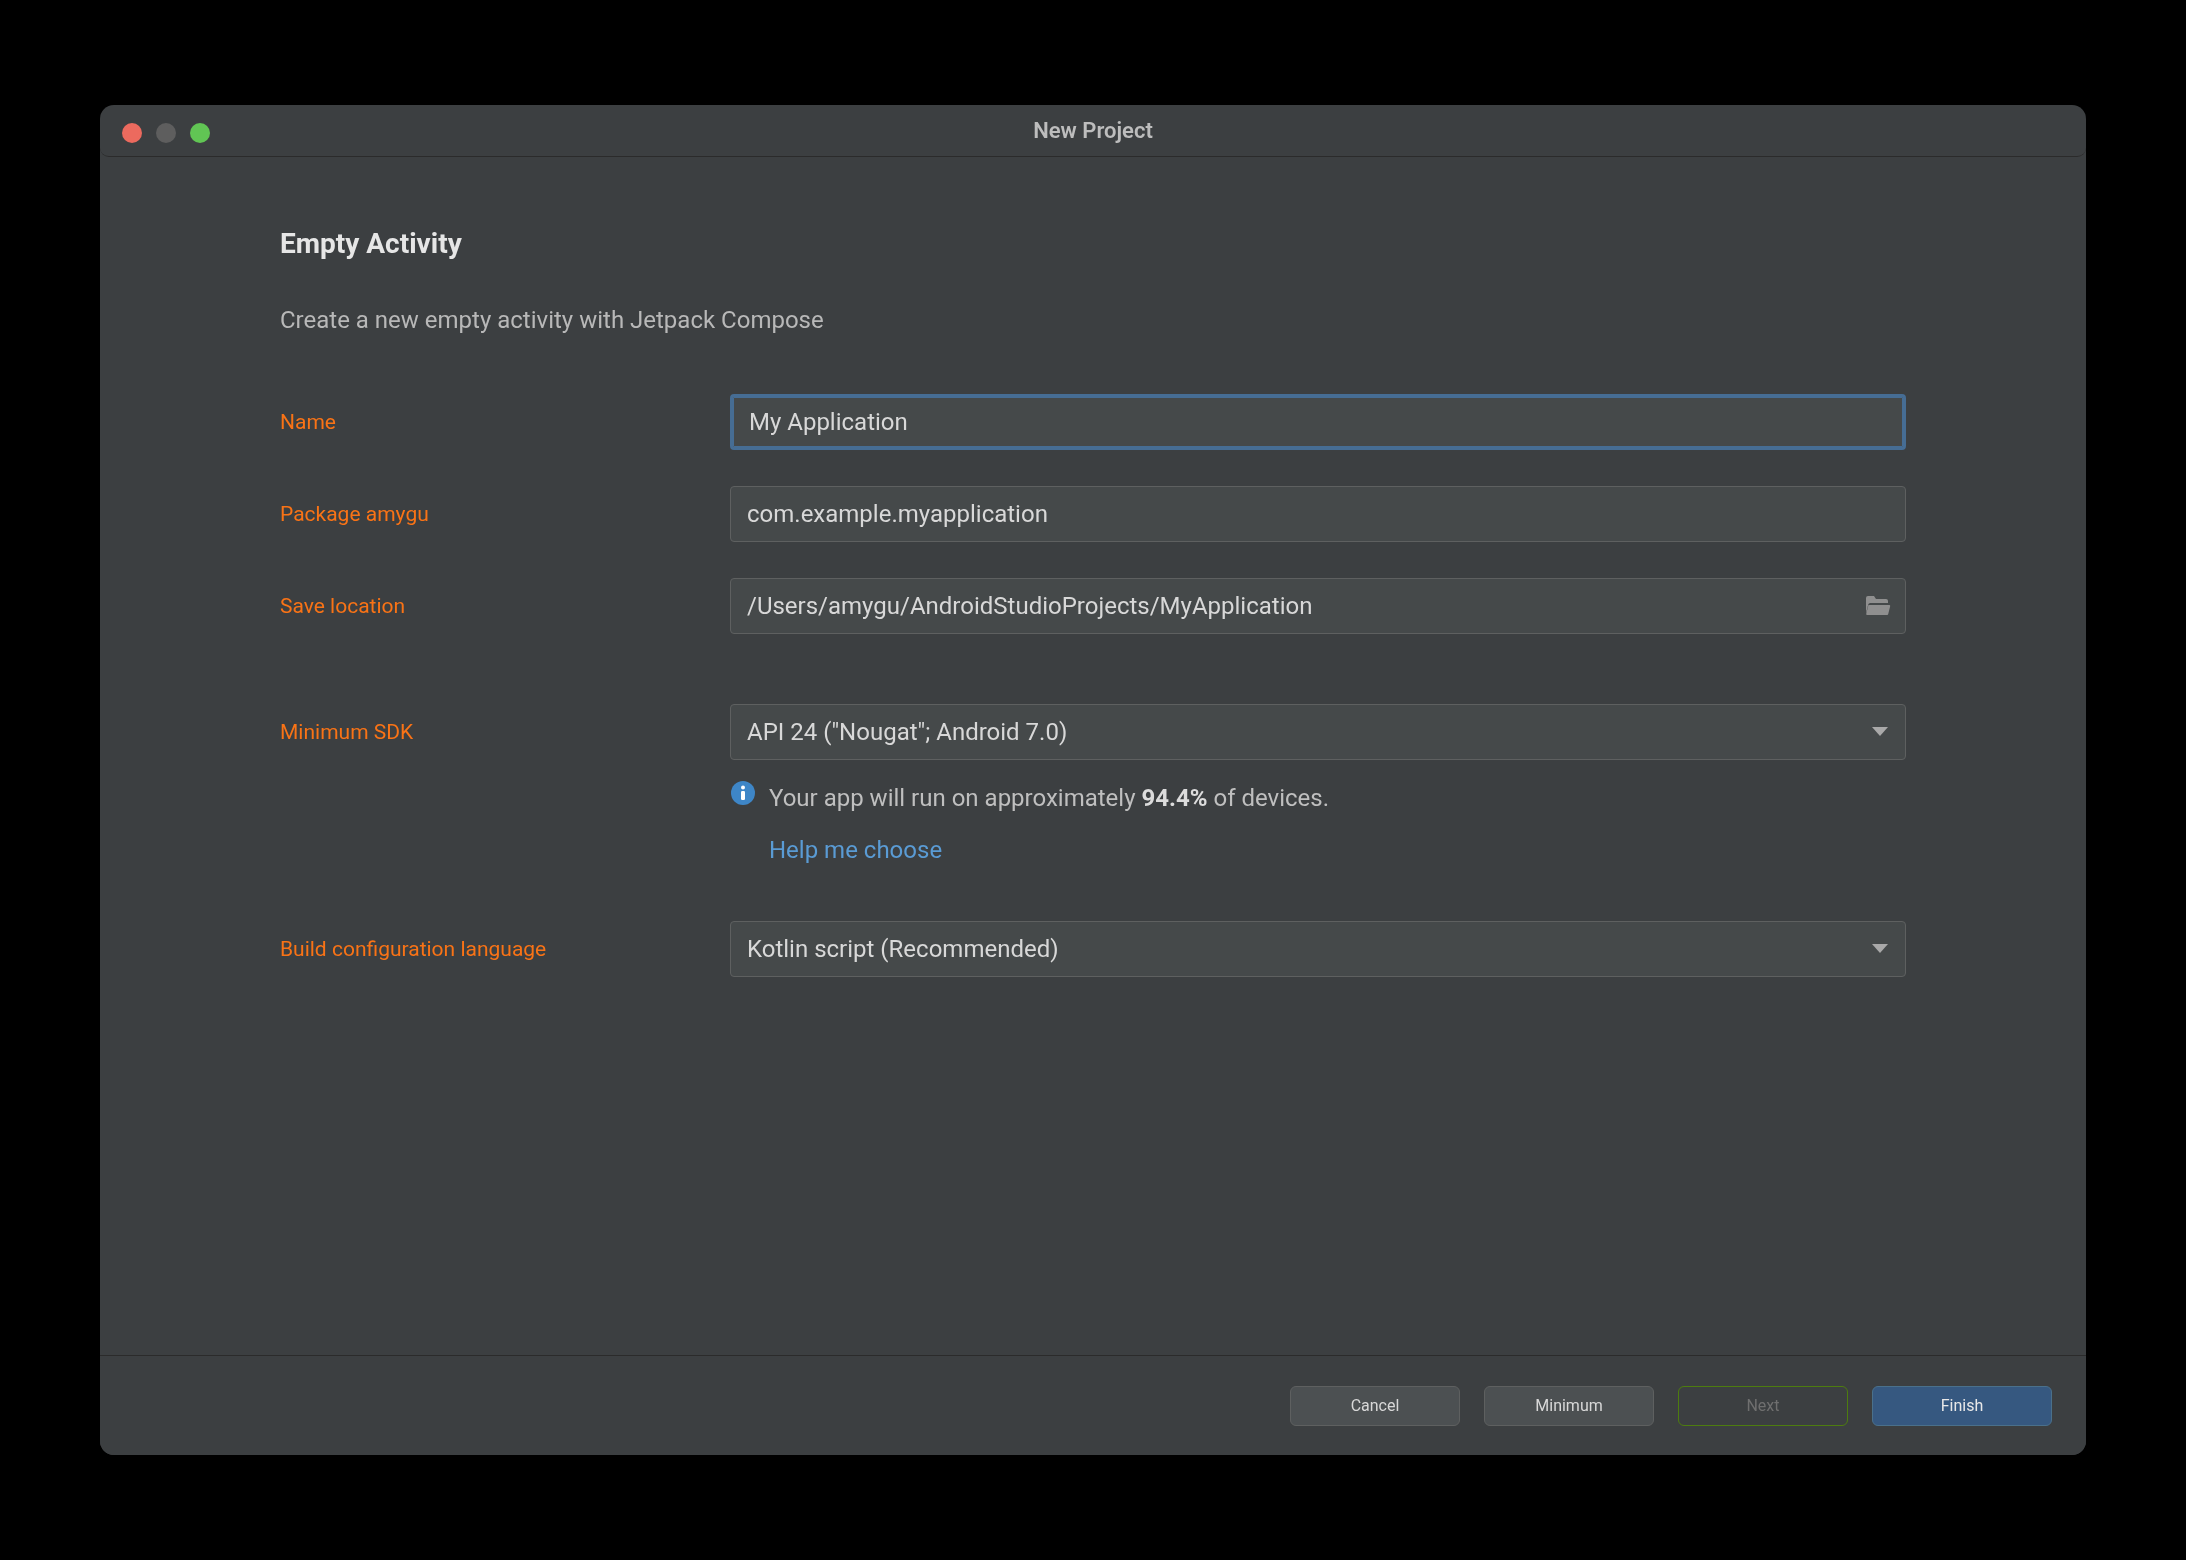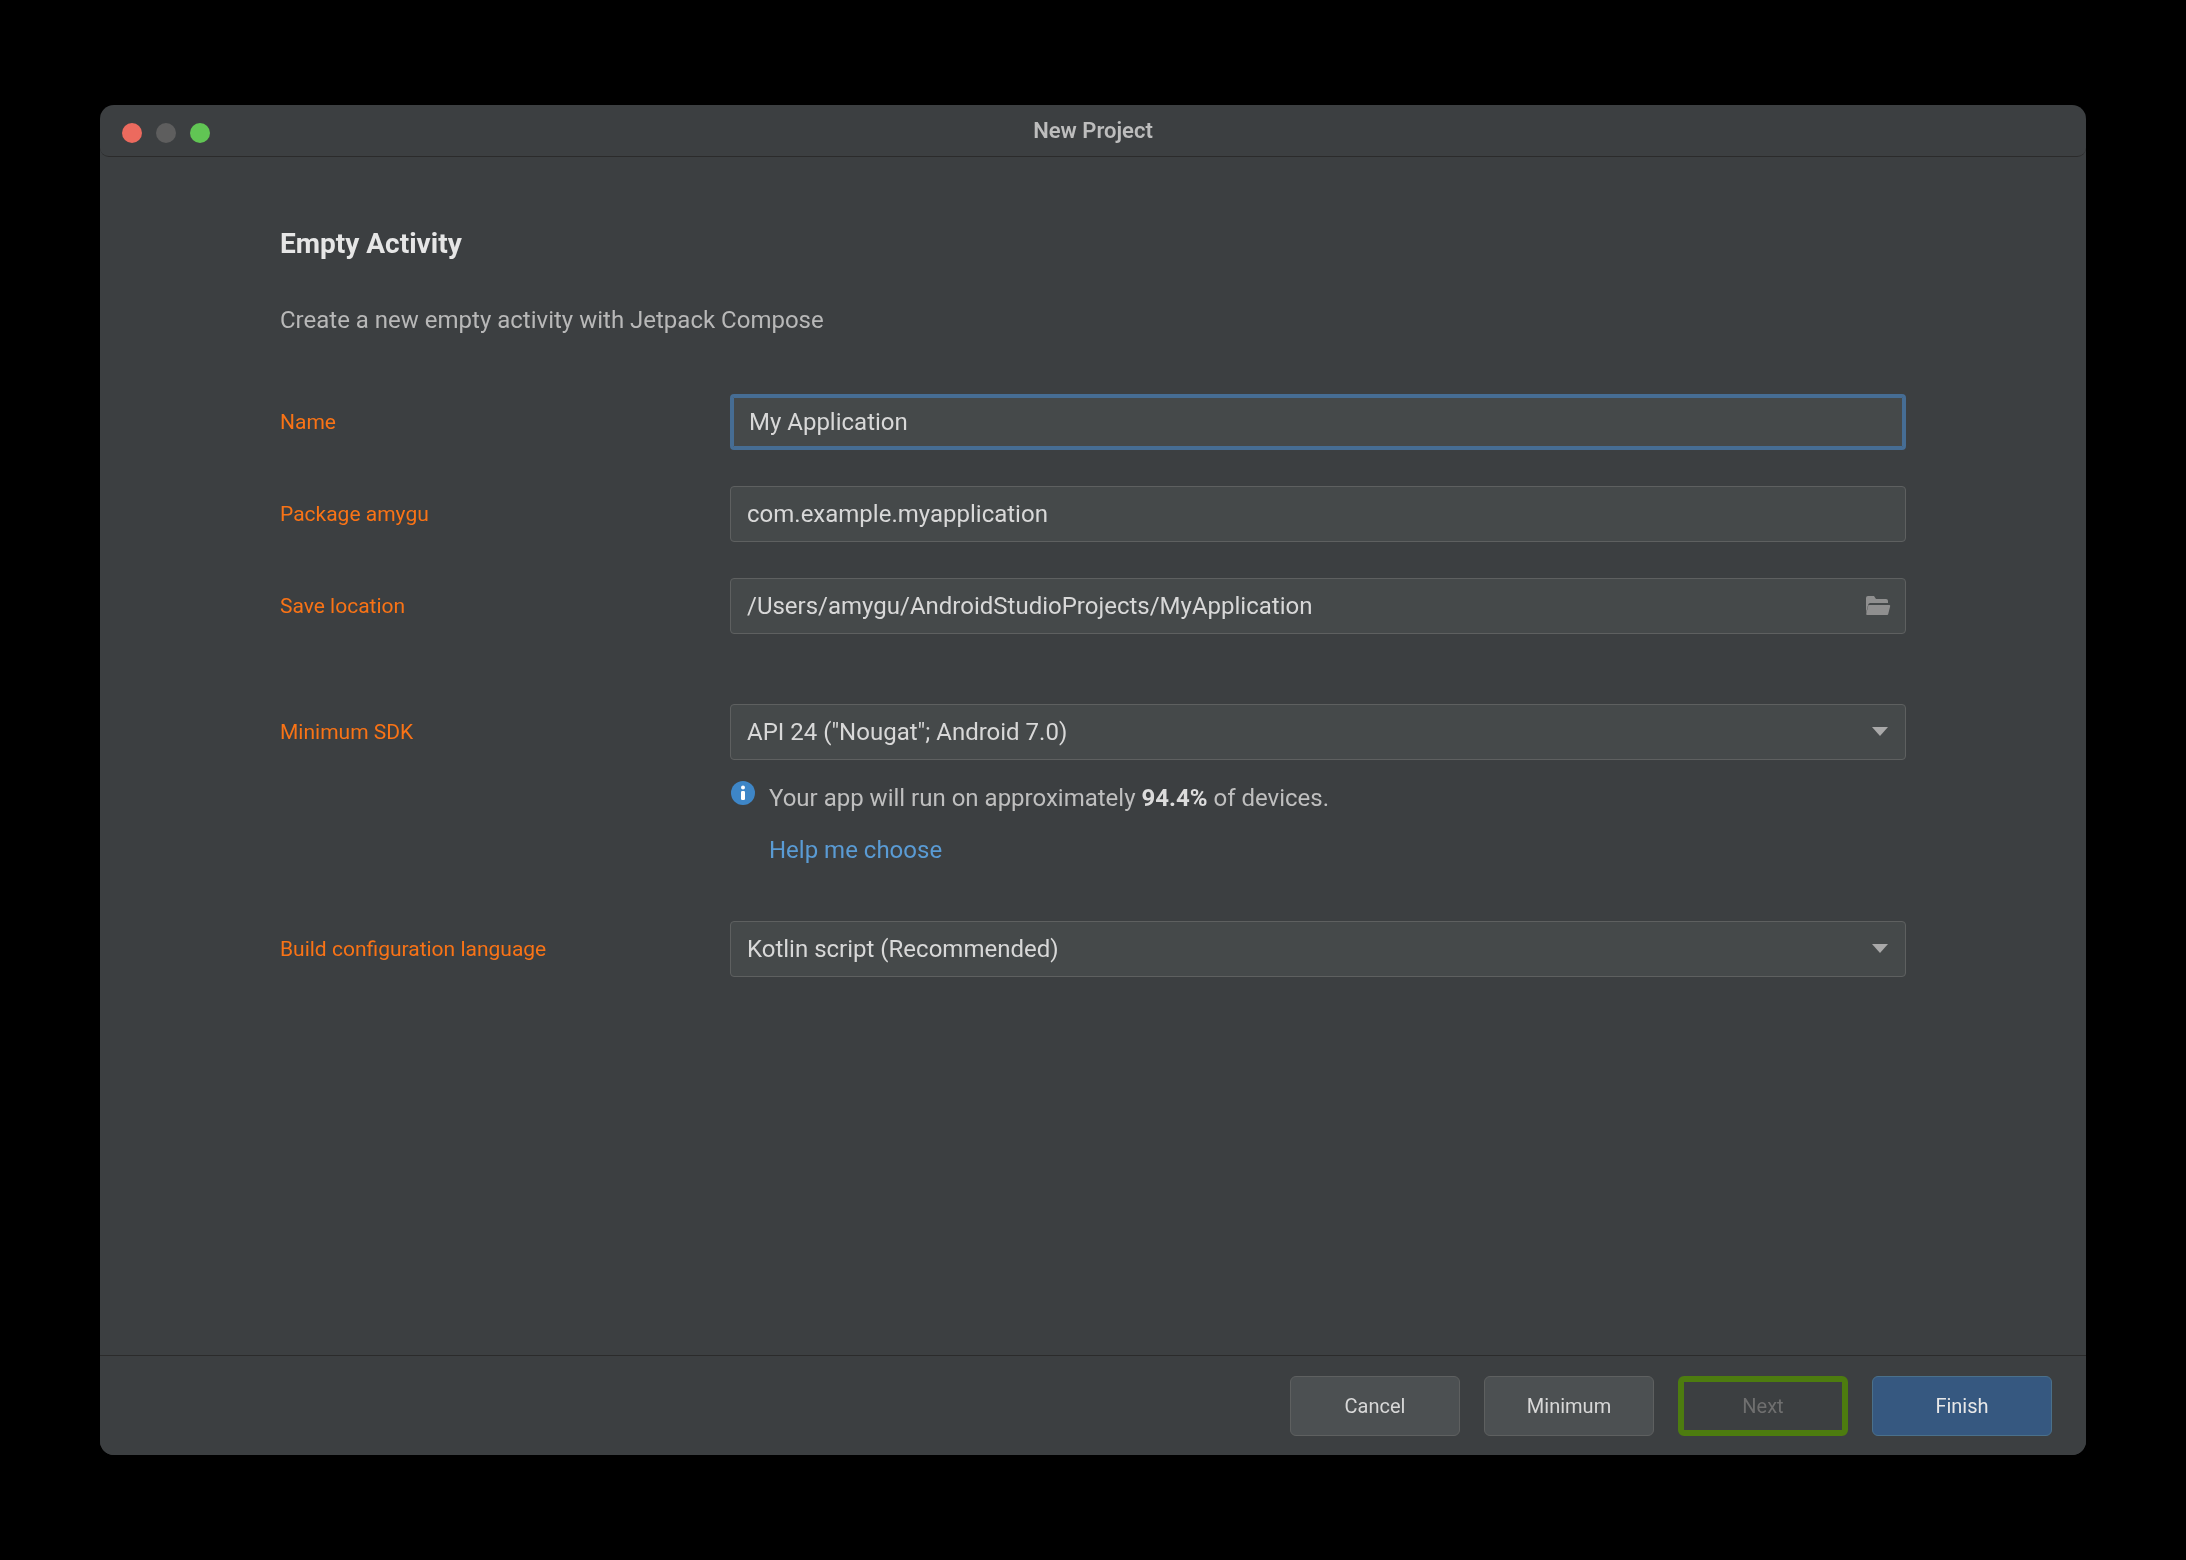--- a/index.html
+++ b/index.html
@@ -144,35 +144,35 @@
     border-top: 1px solid #2b2b2b;
     background: #3c3f41;
     display: flex;
     align-items: center;
     justify-content: flex-end;
     gap: 24px;
     padding: 0 34px;
   }
   .btn {
     min-width: 170px;
-    height: 60px;
+    height: 40px;
     border-radius: 6px;
     border: 1px solid #5e6060;
     background: #4c5052;
     color: #d8d8d8;
-    font-size: 20px;
+    font-size: 16px;
     display: flex;
     align-items: center;
     justify-content: center;
     cursor: pointer;
   }
   .btn.disabled {
     background: transparent;
     color: #6f6f6f;
-    border: 6px solid #4d7c0f;
+    border: 1px solid #4d7c0f;
     cursor: default;
   }
   .btn.primary {
     background: #365880;
     border: 1px solid #4a708b;
     color: #e8e8e8;
     min-width: 180px;
   }
   svg { display: block; }
 </style>

